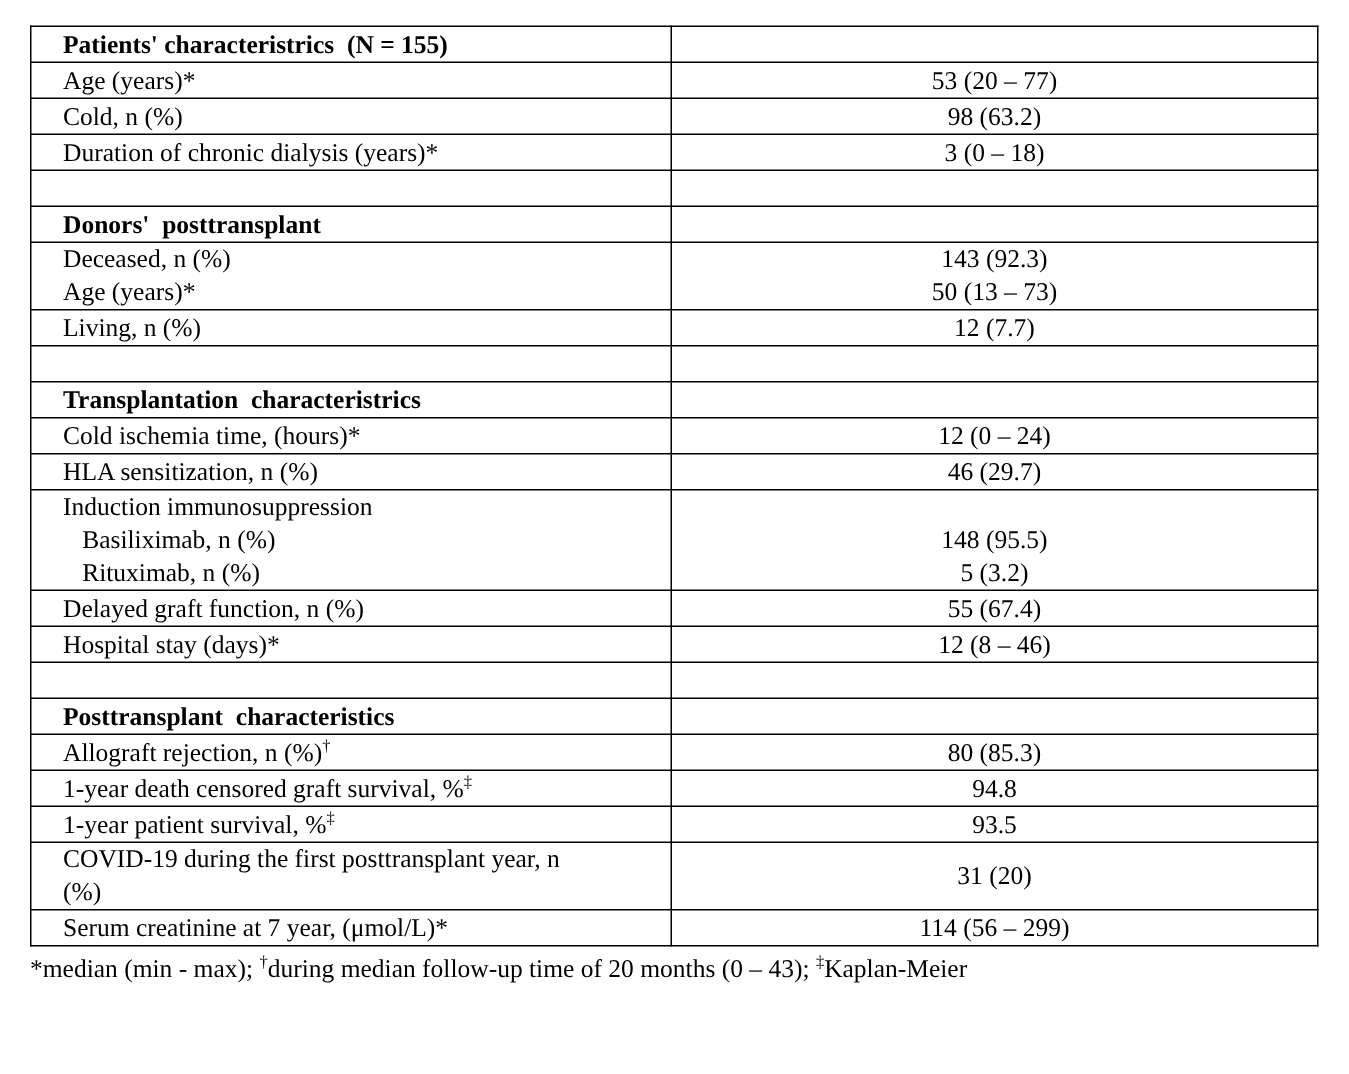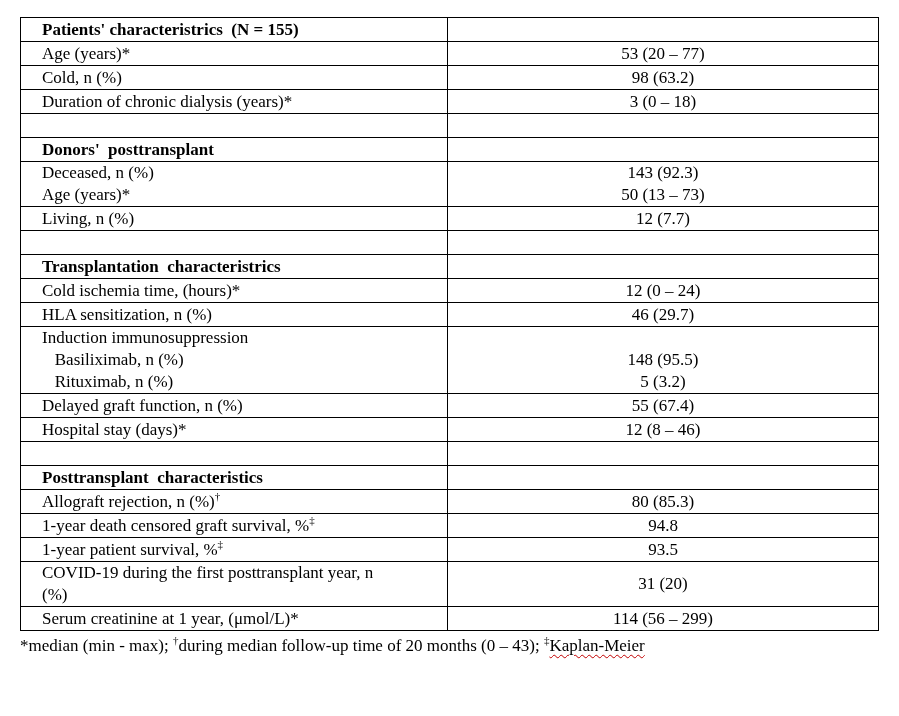--- a/index.html
+++ b/index.html
@@ -44,21 +44,20 @@
     line-height: 0;
   }
   .footnote {
     width: 858px;
     font-size: 17px;
     line-height: 22px;
     margin-top: 4px;
     white-space: pre-wrap;
   }
   .squiggle {
-    text-decoration: underline;
     text-decoration-style: wavy;
     text-decoration-color: #c00000;
     text-decoration-thickness: 1px;
     text-underline-offset: 3px;
   }
 </style>
 </head>
 <body>
 
 <div class="page">
@@ -153,19 +152,19 @@
         <tr class="">
           <td class="label-cell"><span>1-year patient survival, %</span><span class="sup">‡</span></td>
           <td class="value-cell"><span>93.5</span></td>
         </tr>
         <tr class="">
           <td class="label-cell"><span>COVID-19 during the first posttransplant year, n
 (%)</span></td>
           <td class="value-cell"><span>31 (20)</span></td>
         </tr>
         <tr class="">
-          <td class="label-cell"><span>Serum creatinine at 1 year, (μmol/L)*</span></td>
+          <td class="label-cell"><span>Serum creatinine at 7 year, (μmol/L)*</span></td>
           <td class="value-cell"><span>114 (56 – 299)</span></td>
         </tr>
       </tbody>
   </table>
   <div class="footnote"><span>*median (min - max); </span><span class="sup">†</span><span>during median follow-up time of 20 months (0 – 43); </span><span class="sup">‡</span><span class="squiggle">Kaplan-Meier</span></div>
 </div>
 
 </body></html>

